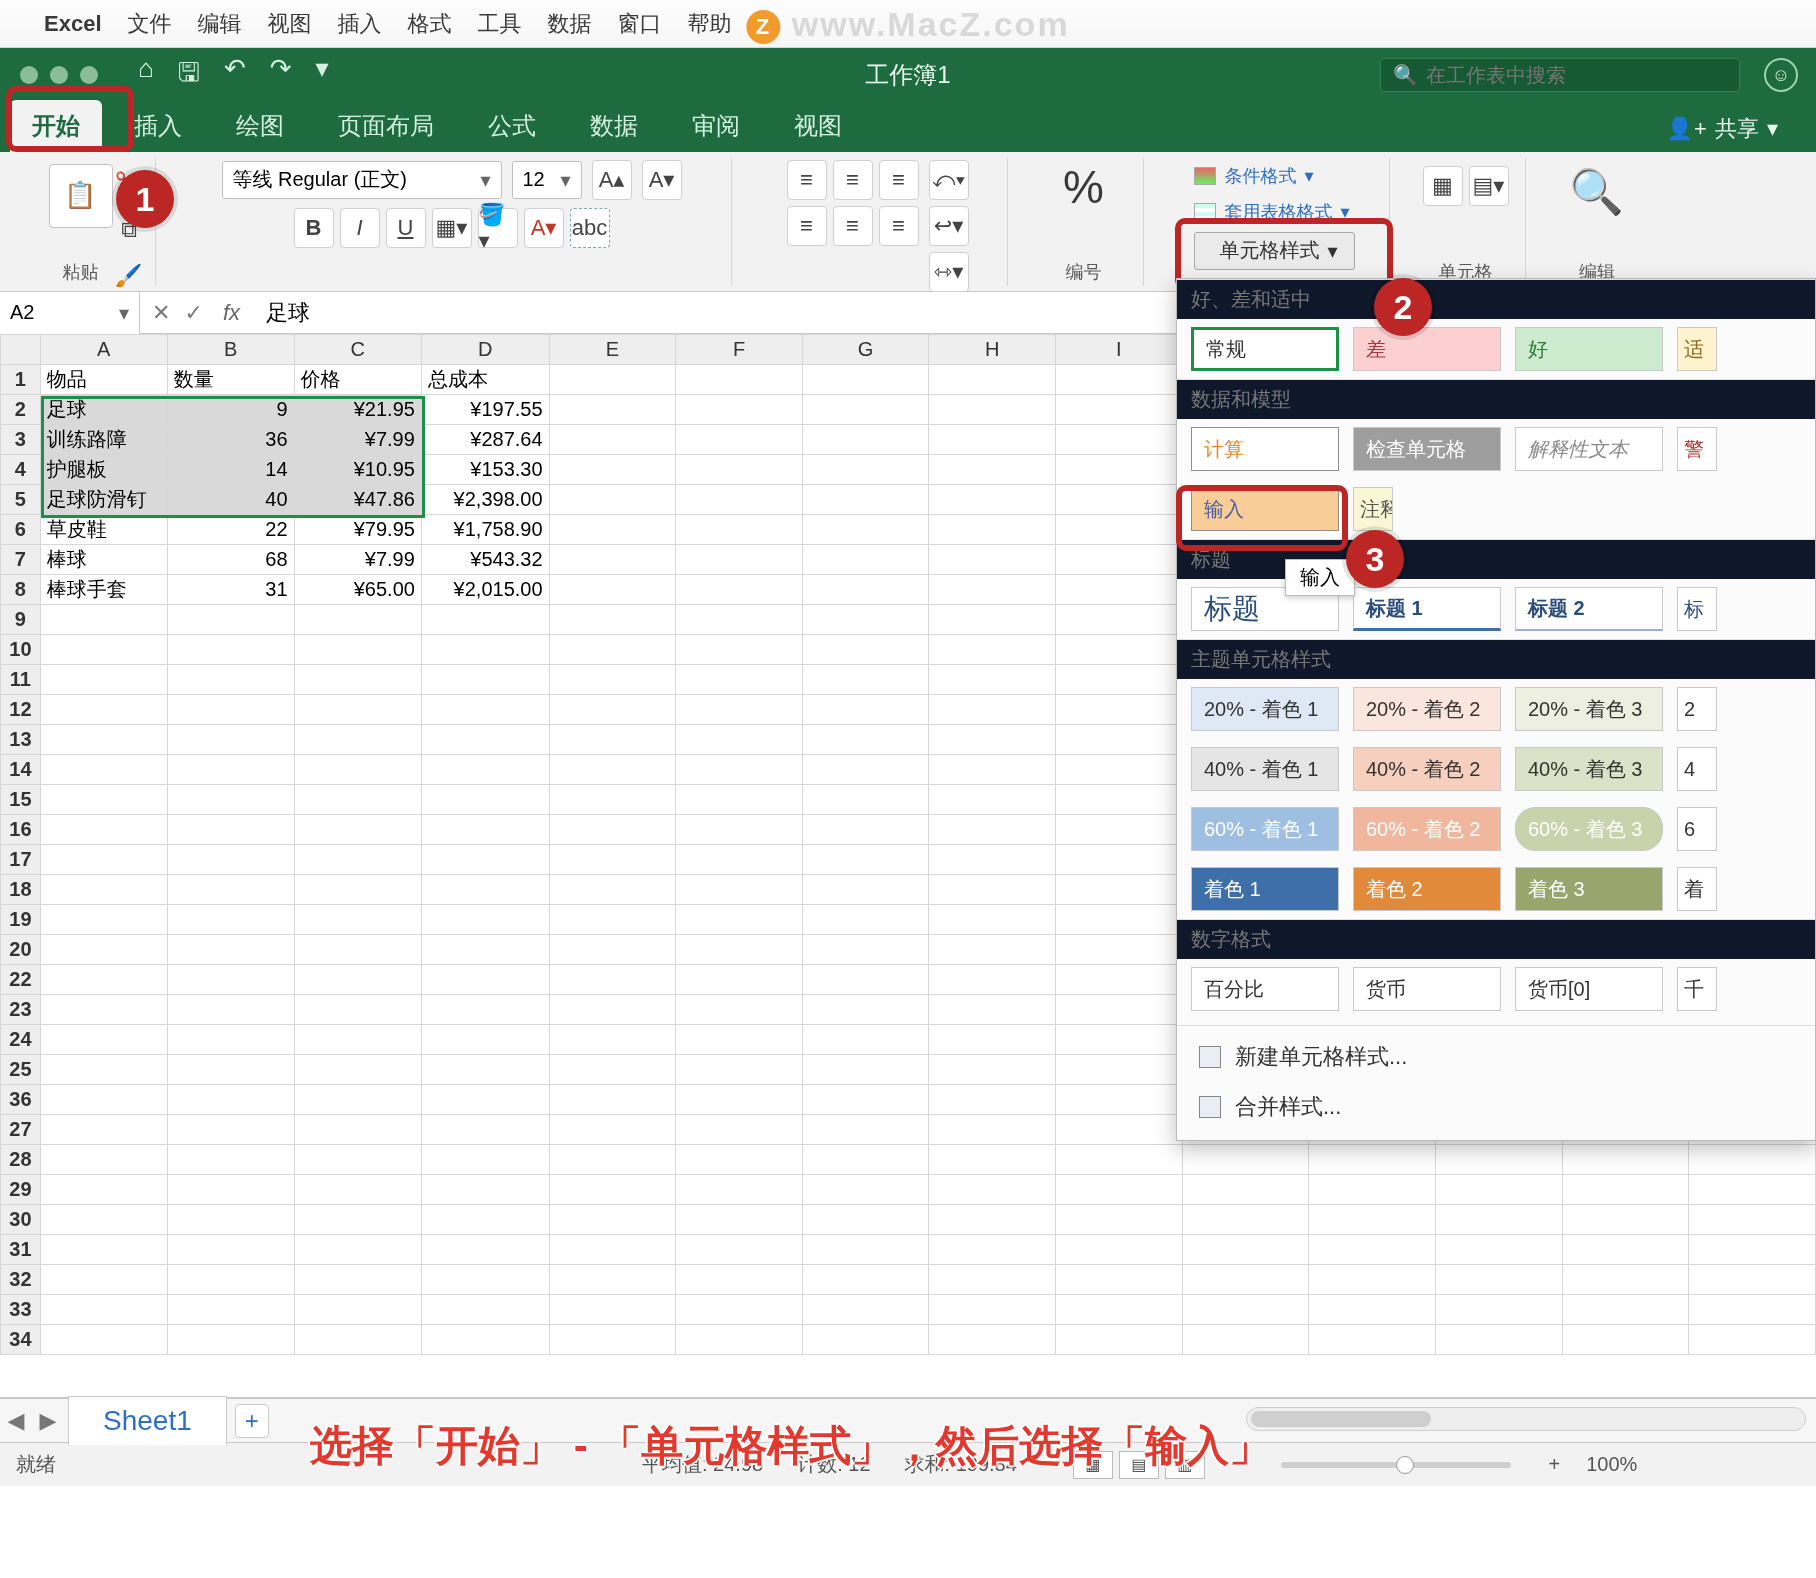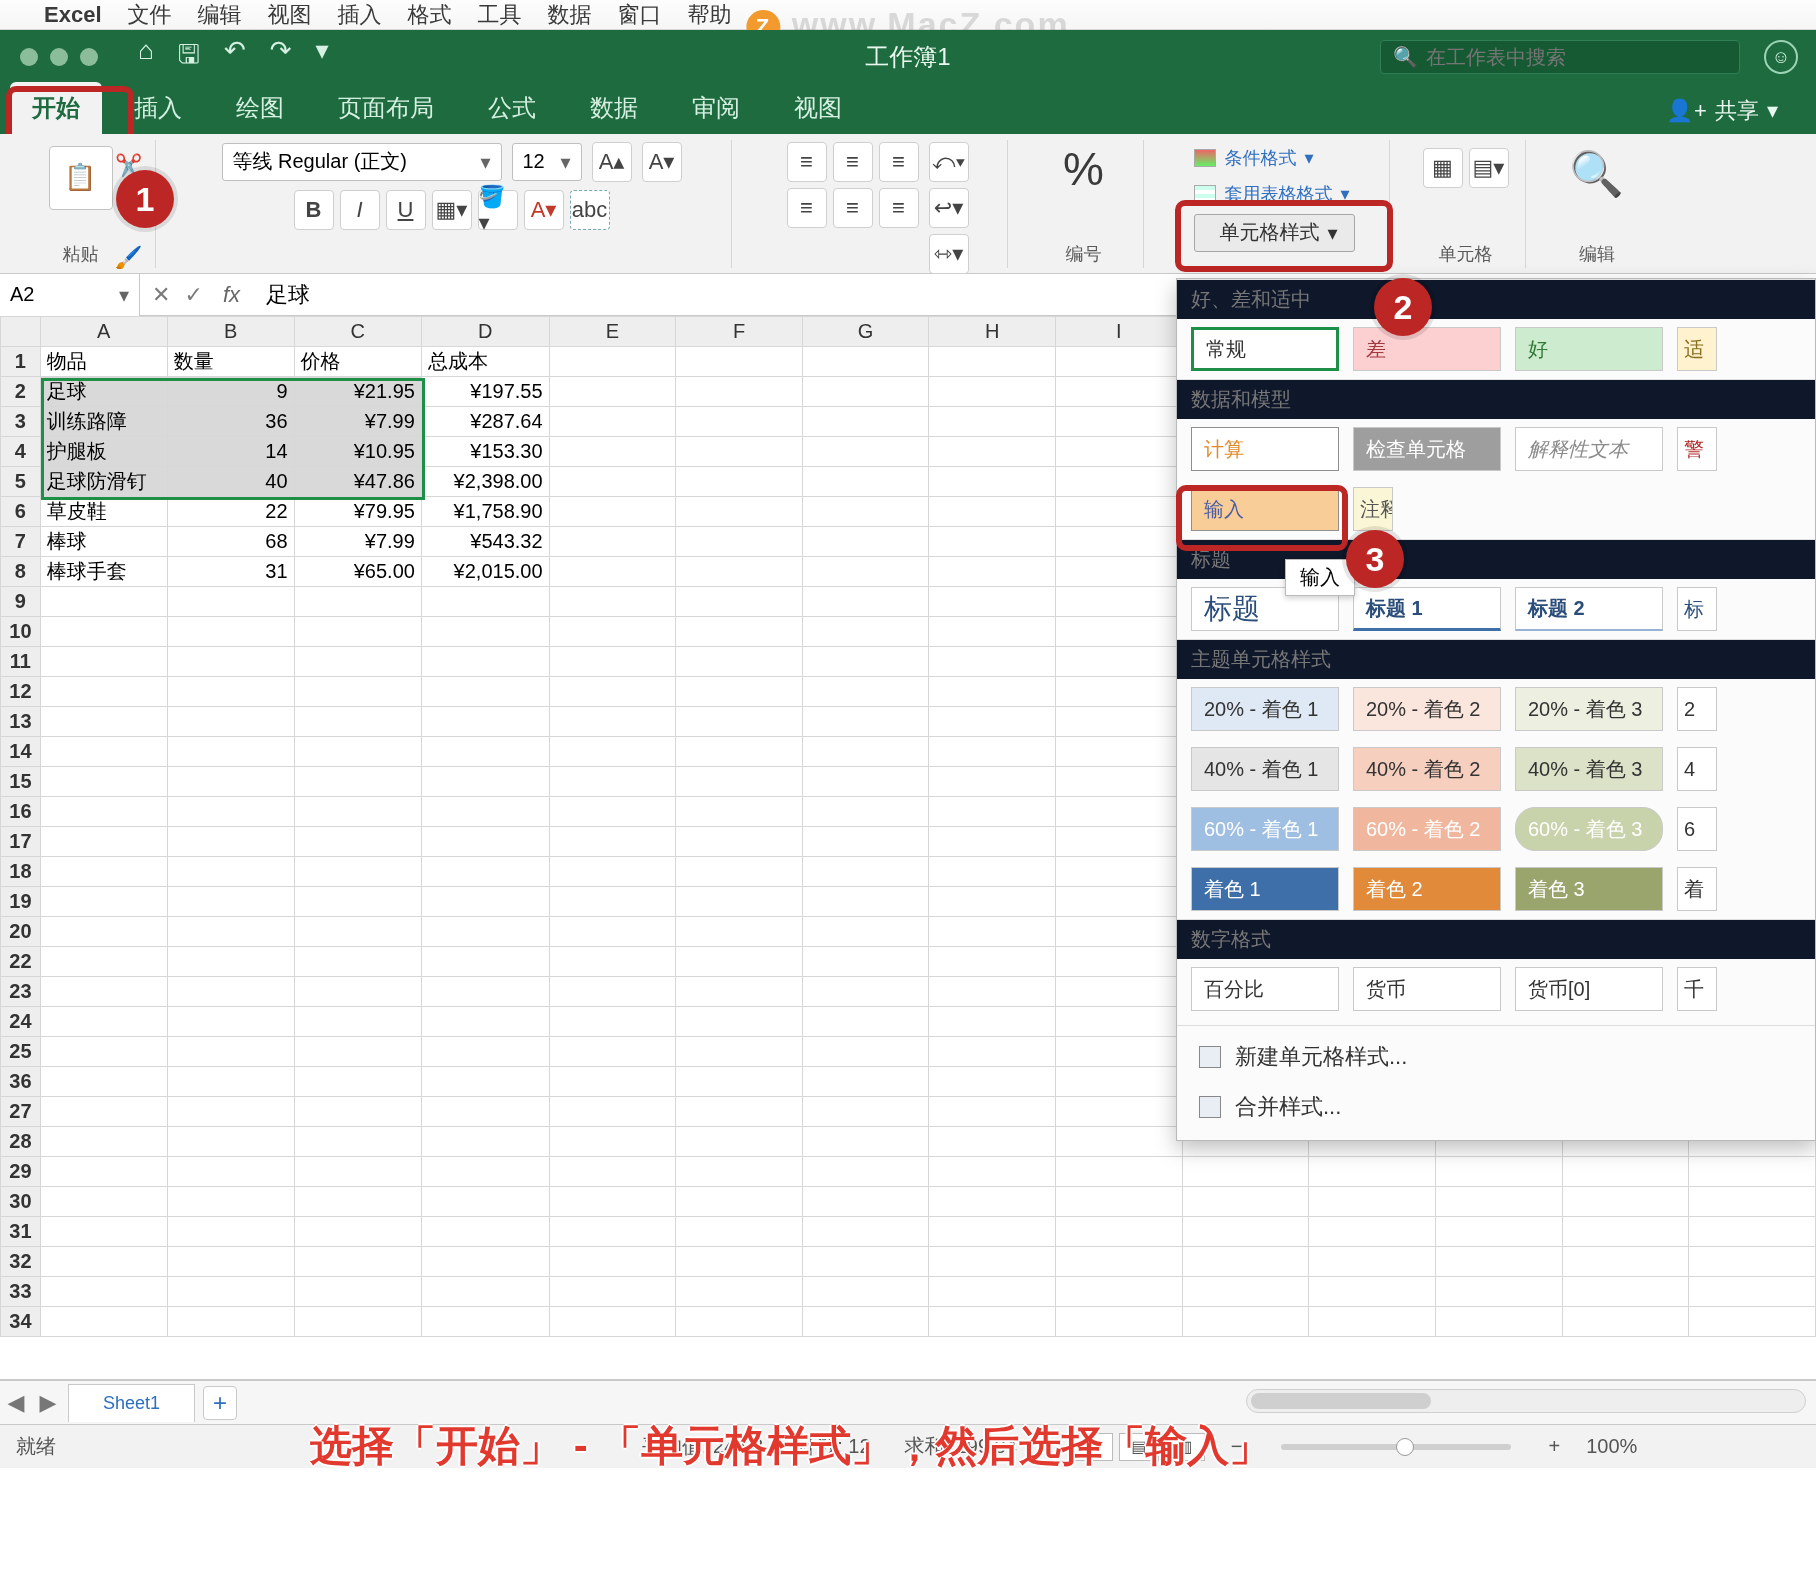--- a/index.html
+++ b/index.html
@@ -1,19 +1,19 @@
 <!DOCTYPE html>
 <html><head>
 <meta charset="utf-8">
 <style>
   * { box-sizing: border-box; margin: 0; padding: 0; font-family: -apple-system, "Helvetica Neue", Arial, sans-serif; }
   body { width: 1816px; height: 1578px; background: #fff; font-size: 20px; overflow: hidden; position: relative; }
 
   
-  .mac-menubar { height: 30px; background: linear-gradient(#fdfdfd,#f6f6f6); border-bottom:1px solid #d6d6d6; display:flex; align-items:center; padding:0 18px; gap:26px; color:#3a3a3a; font-size:22px; }
+  .mac-menubar { height: 48px; background: linear-gradient(#fdfdfd,#f6f6f6); border-bottom:1px solid #d6d6d6; display:flex; align-items:center; padding:0 18px; gap:26px; color:#3a3a3a; font-size:22px; }
   .apple { font-size:24px; }
   .mac-menubar .bold { font-weight:700; }
   .watermark { position:absolute; left:50%; top:5px; transform:translateX(-50%); font-size:34px; color:rgba(120,120,120,.25); font-weight:700; letter-spacing:2px; pointer-events:none; }
   .watermark-z { display:inline-block; width:34px; height:34px; border-radius:50%; background:#f39a2e; color:#fff; text-align:center; line-height:34px; font-size:22px; vertical-align:middle; }
 
   
   .titlebar { height:54px; background:#1d6b3f; display:flex; align-items:center; color:#d6f0e2; position:relative; }
   .traffic { display:flex; gap:12px; padding-left:20px; }
   .t-dot { width:18px; height:18px; border-radius:50%; background:#8bbd9b; }
   .titlebar .qa { display:flex; gap:24px; margin-left:40px; font-size:26px; }
@@ -83,21 +83,21 @@
   .g-menu { padding:10px 22px; display:flex; align-items:center; gap:14px; font-size:22px; color:#333; }
   .g-menu .sq { width:22px; height:22px; border:1px solid #888; background:#e9eef5; }
 
   
   .callout { position:absolute; width:58px; height:58px; border-radius:50%; background:#bc2624; color:#fff; font-size:34px; font-weight:700; display:flex; align-items:center; justify-content:center; box-shadow:0 0 0 4px rgba(0,0,0,.1); z-index:80; }
   .tip-text { position:absolute; left:310px; top:1418px; font-size:42px; font-weight:700; color:#e2392f; text-shadow:0 2px 0 #fff,0 -2px 0 #fff,2px 0 0 #fff,-2px 0 0 #fff; z-index:60; white-space:nowrap; }
 
   
   .sheettabs { height:44px; display:flex; align-items:center; border-top:1px solid #c9c9c9; background:#f6f6f6; position:relative; }
   .nav-arrow { width:32px; text-align:center; color:#777; font-size:22px; }
-  .stab { padding:8px 34px; background:#fff; border:1px solid #c9c9c9; border-bottom:none; font-size:18px; color:#2f6fbf; margin-left:4px; }
+  .stab { padding:8px 34px; background:#fff; border:1px solid #c9c9c9; border-bottom:none; font-size:28px; color:#2f6fbf; margin-left:4px; }
   .plus-tab { width:34px; height:34px; border:1px solid #c9c9c9; border-radius:4px; display:flex; align-items:center; justify-content:center; margin-left:8px; color:#2f6fbf; font-size:24px; background:#fff; }
   .hscroll { position:absolute; right:10px; top:8px; width:560px; height:24px; background:#eee; border:1px solid #cfcfcf; border-radius:12px; }
   .hscroll .thumb { position:absolute; left:4px; top:3px; width:180px; height:16px; background:#cfcfcf; border-radius:8px; }
 
   
   .status { height:44px; background:#f2f2f2; border-top:1px solid #c9c9c9; display:flex; align-items:center; font-size:20px; color:#555; padding:0 16px; gap:26px; }
   .status .mid { margin-left:560px; display:flex; gap:34px; }
   .view-btns { margin-left:30px; display:flex; gap:6px; }
   .vbtn { width:40px; height:28px; border:1px solid #bbb; background:#fff; display:flex; align-items:center; justify-content:center; font-size:16px; color:#555; }
   .zoom-slider { width:230px; height:6px; background:#cfcfcf; border-radius:3px; position:relative; margin:0 12px; }

